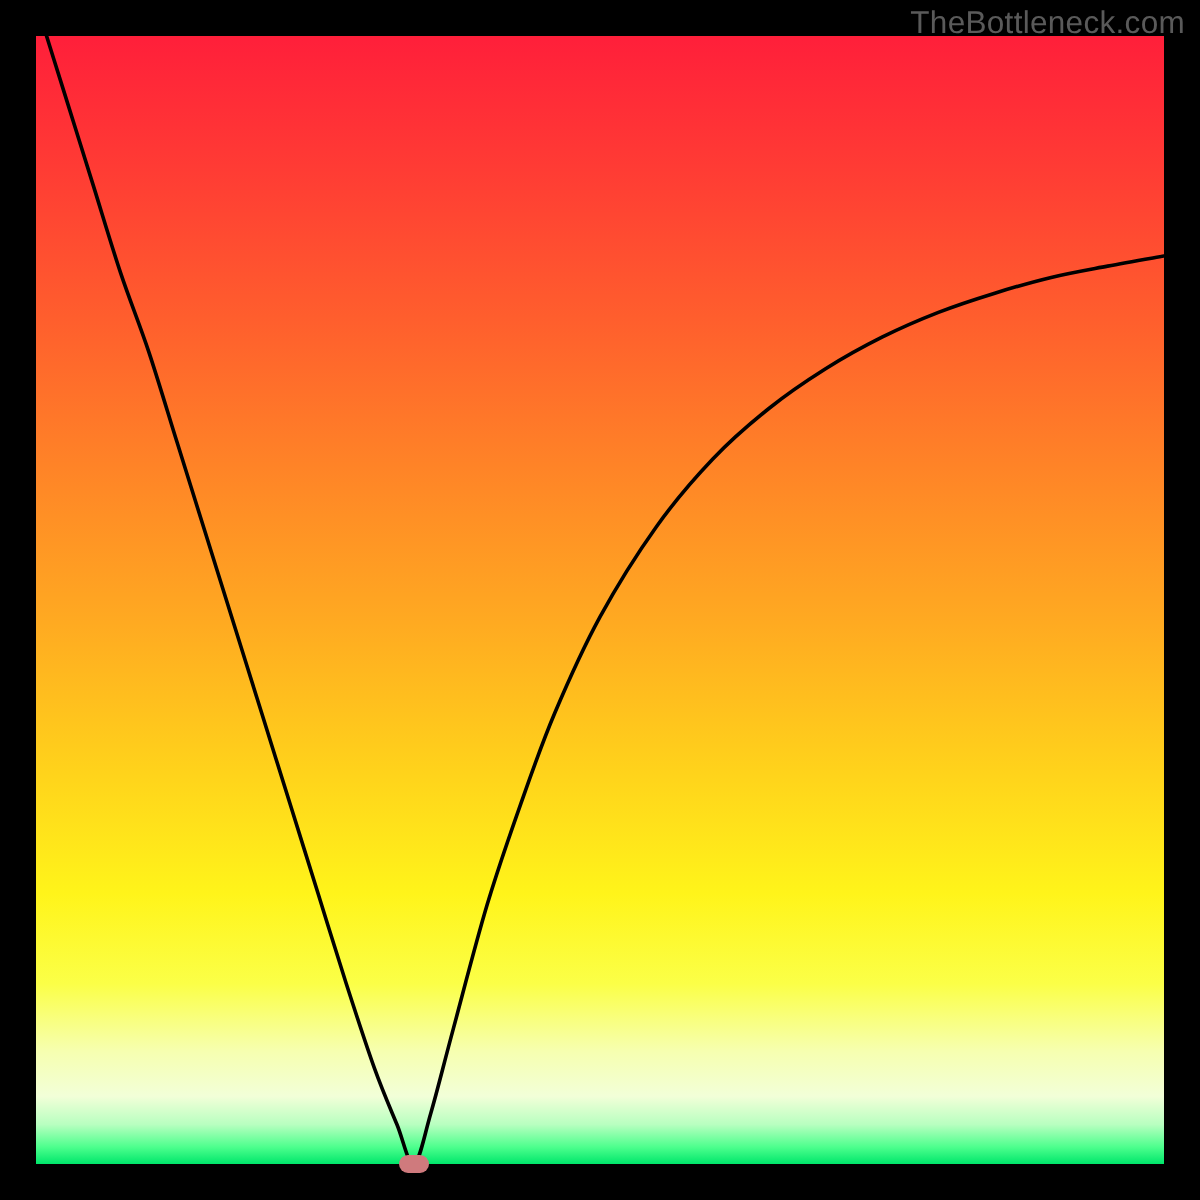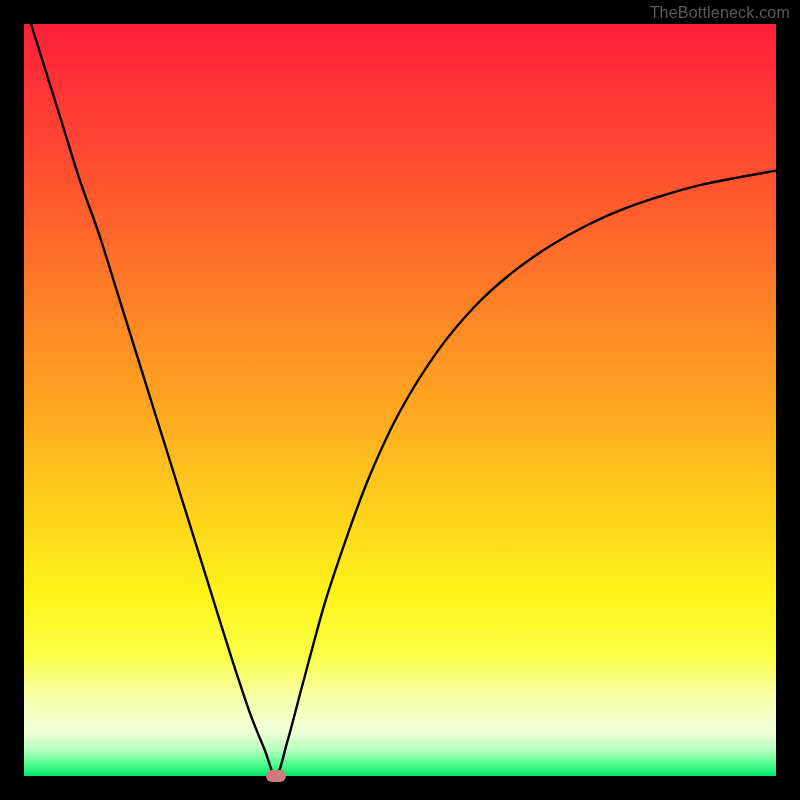--- a/index.html
+++ b/index.html
@@ -3,21 +3,21 @@
   <meta charset="utf-8">
   <style>
     * { margin: 0; padding: 0; box-sizing: border-box; }
     body { width: 800px; height: 800px; background: #000; position: relative; font-family: Arial, sans-serif; }
     .outer { width: 800px; height: 800px; background: #000; position: relative; }
     .watermark {
       position: absolute;
       top: 4px;
       right: 10px;
       color: #5a5a5a;
-      font-size: 16px;
+      font-size: 21px;
       font-weight: normal;
       letter-spacing: 0.2px;
       z-index: 10;
     }
     .plot {
       position: absolute;
       left: 24px;
       top: 24px;
       width: 752px;
       height: 752px;

